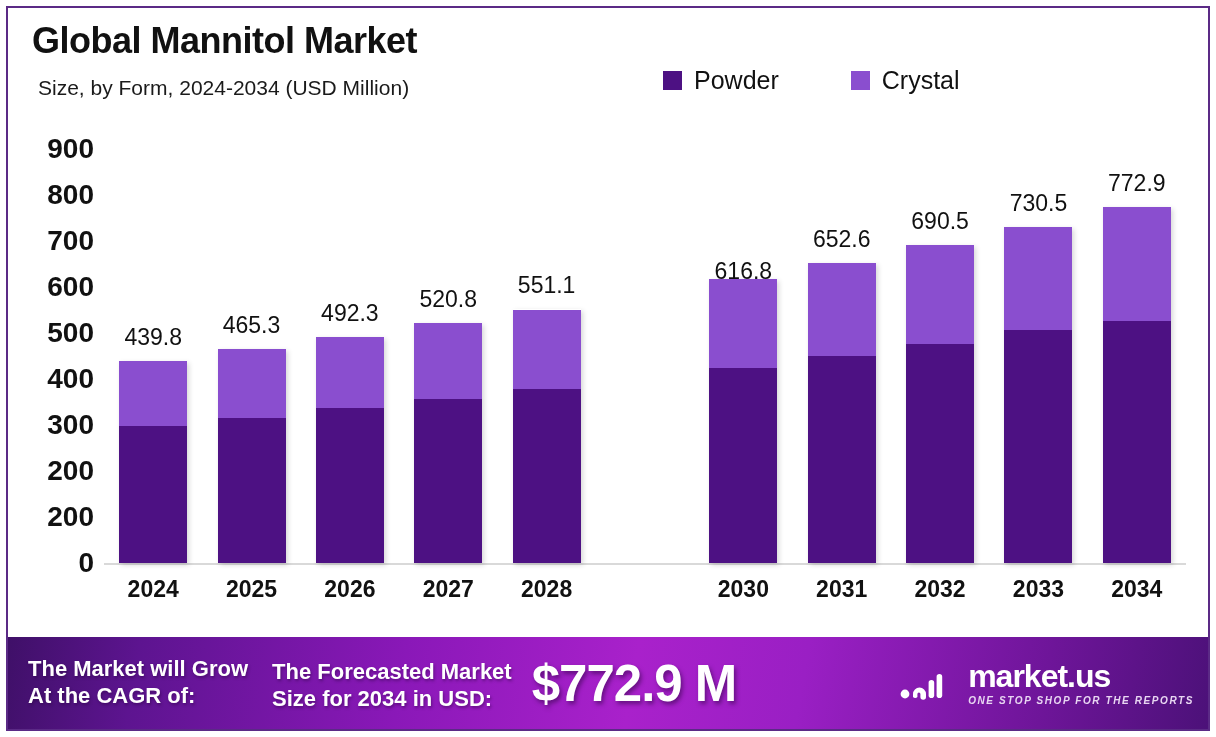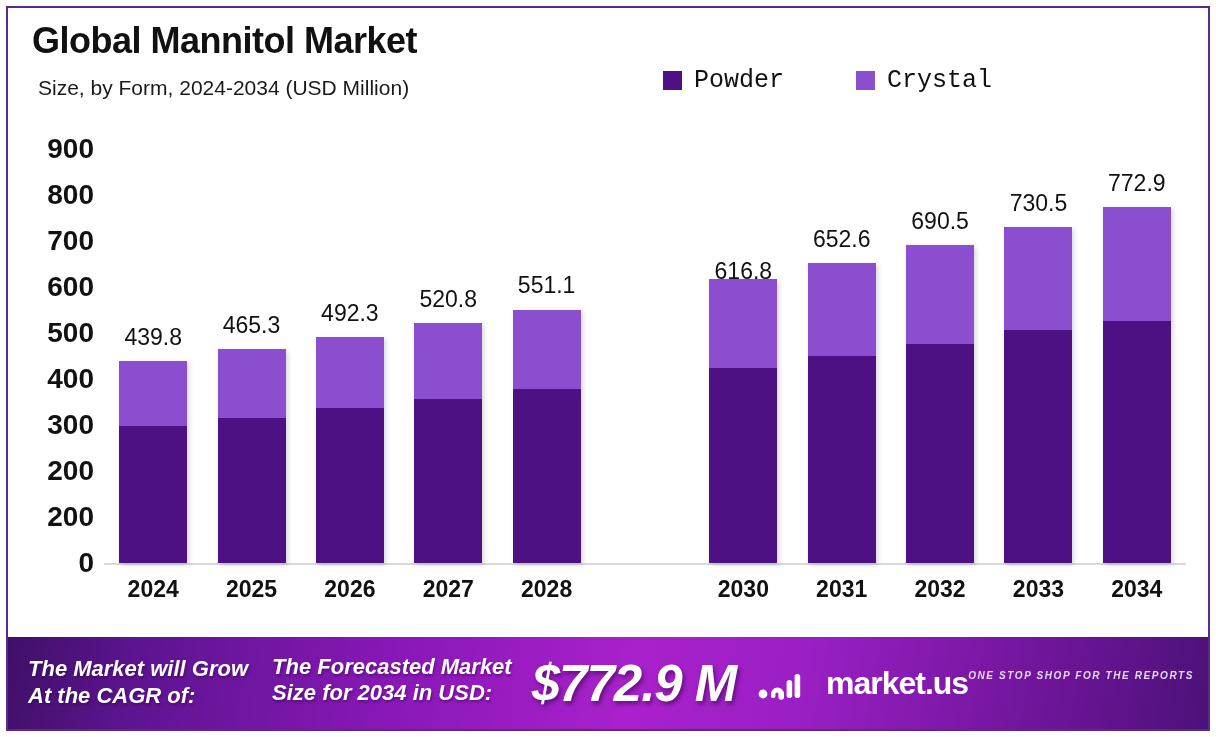--- a/index.html
+++ b/index.html
@@ -65,21 +65,20 @@
     left: 655px;
     top: 58px;
     display: flex;
     align-items: center;
     gap: 72px;
   }
   .legend-item {
     display: flex;
     align-items: center;
     gap: 12px;
-    font-family: Liberation Mono, monospace;
   }
   .legend-swatch {
     width: 19px;
     height: 19px;
     display: inline-block;
   }
   .legend-label {
     font-size: 25px;
     color: #111111;
     white-space: nowrap;
@@ -172,22 +171,21 @@
        #a921cb 52%,
        #9a1fc4 66%,
        #6e1599 86%,
        #4c1179 100%);
     display: flex;
     align-items: center;
     overflow: hidden;
   }
   .f-block {
     display: flex;
-    align-items: flex-start;
-    font-style: italic;
+    align-items: flex-end;
   }
   .f-caption {
     color: #ffffff;
     font-size: 22px;
     font-weight: 700;
     line-height: 1.22;
     text-shadow: 1px 2px 3px rgba(40,0,60,0.45);
     white-space: nowrap;
   }
   .f-big {
@@ -206,21 +204,21 @@
   .logo {
     position: absolute;
     right: 14px;
     top: 50%;
     transform: translateY(-50%);
     display: flex;
     align-items: center;
     gap: 10px;
   }
   .logo-mark { display: block; }
-  .logo-text-wrap { display: flex; }
+  .logo-text-wrap { display: flex; flex-direction: column; }
   .logo-word {
     color: #ffffff;
     font-size: 32px;
     font-weight: 700;
     letter-spacing: -1px;
     line-height: 1;
   }
   .logo-tag {
     color: #e8d6f2;
     font-size: 10px;

